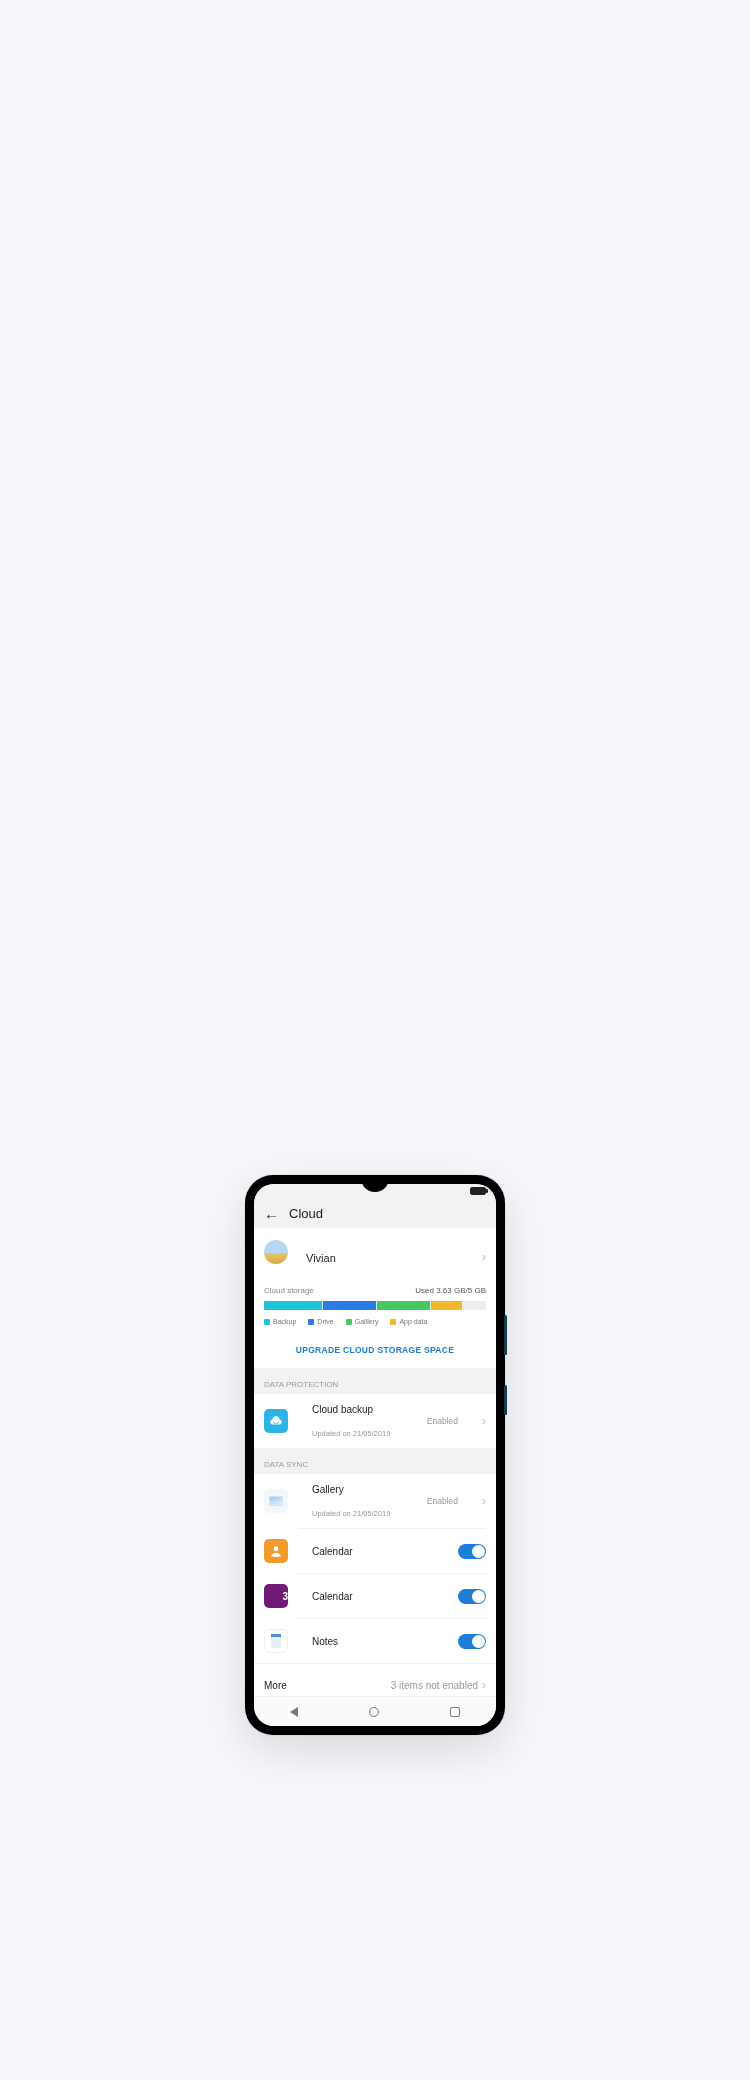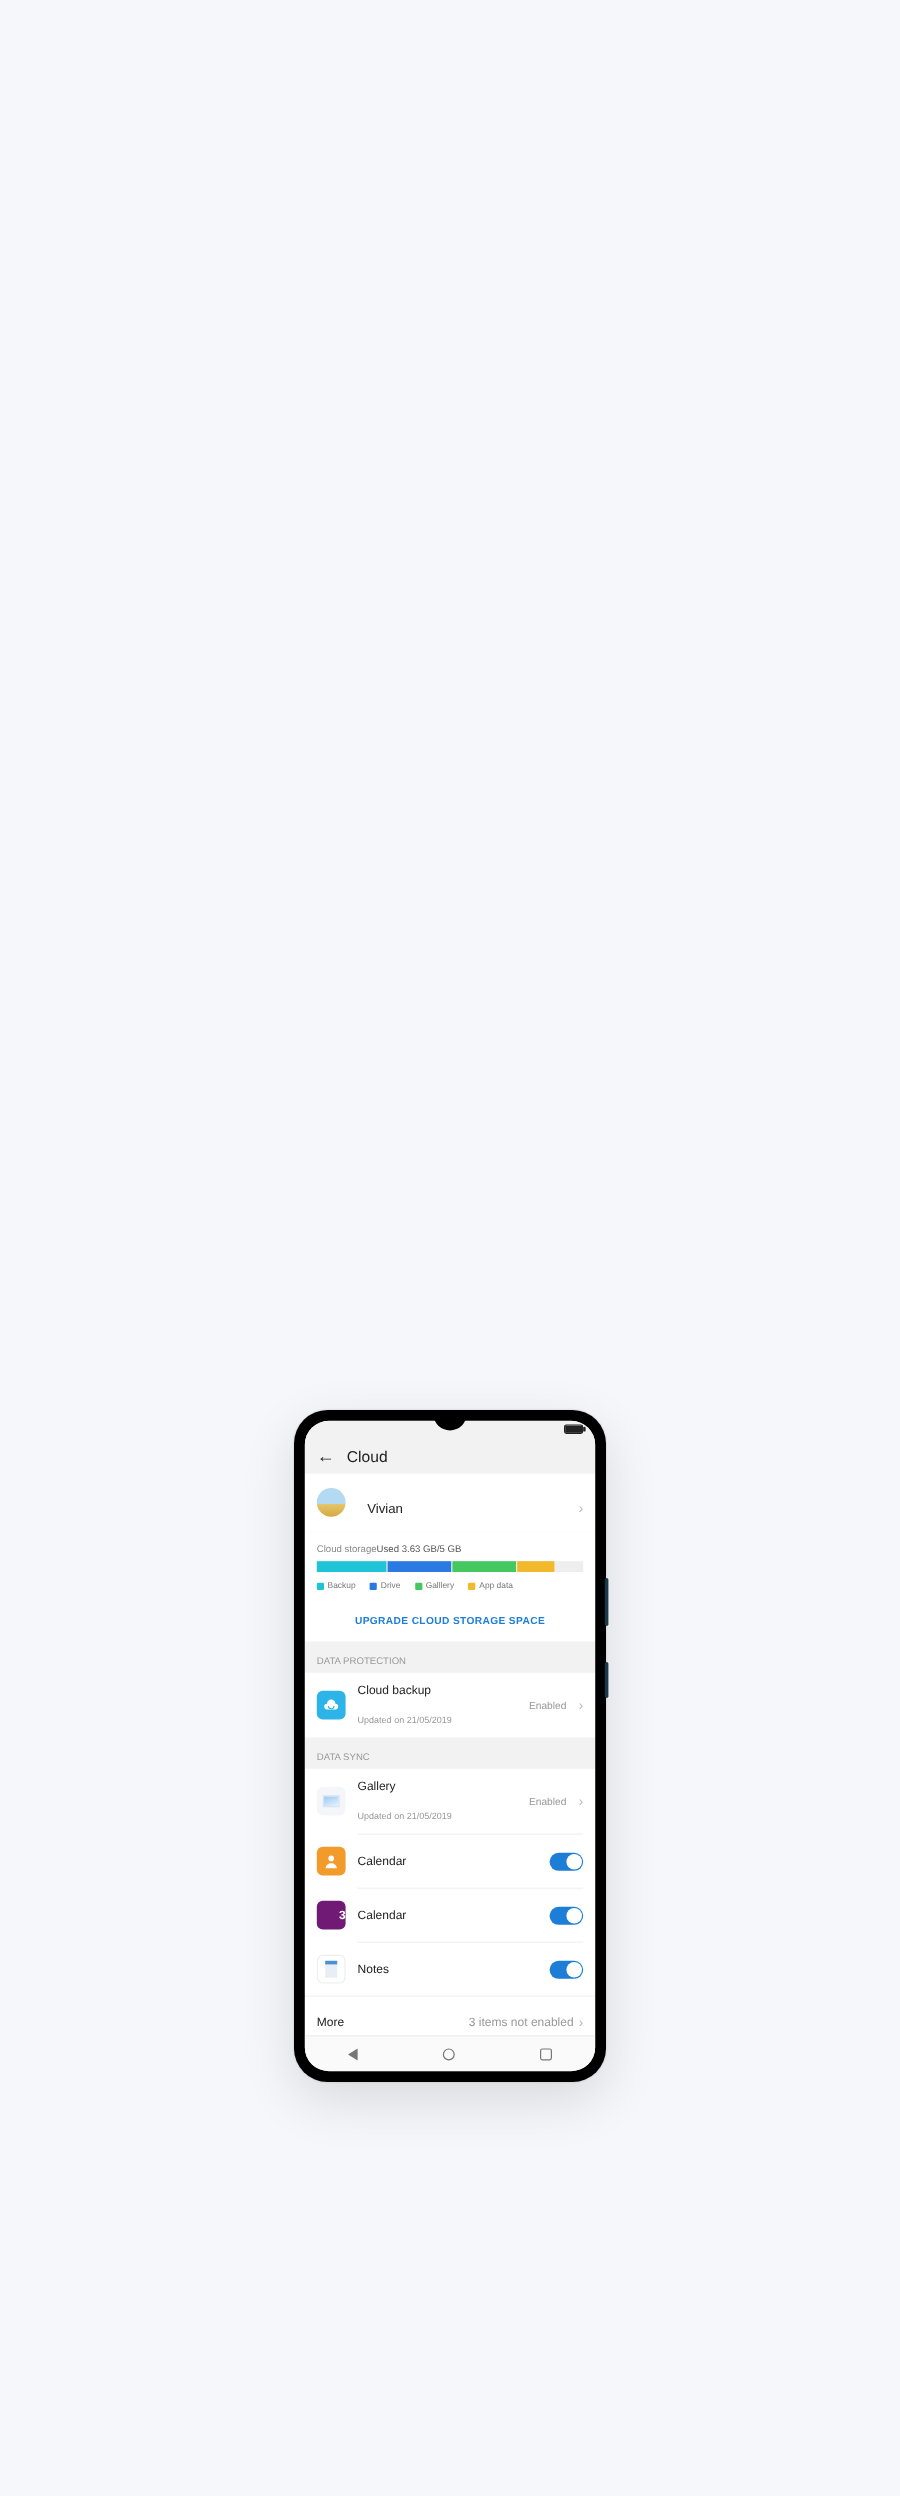--- a/index.html
+++ b/index.html
@@ -128,20 +128,21 @@
     }
     .chevron {
       color: #bbb;
       font-size: 12px;
     }
     .storage-section {
       padding: 10px 0 0 0;
     }
     .storage-head {
       display: flex;
+      justify-content: space-between;
       font-size: 8px;
       color: #888;
       margin-bottom: 6px;
     }
     .storage-head .used { color: #555; }
     .storage-bar {
       height: 9px;
       background: #eee;
       display: flex;
       margin-bottom: 8px;
@@ -184,21 +185,21 @@
     .section-header {
       background: #f2f2f2;
       padding: 12px 10px 5px;
       font-size: 8px;
       color: #999;
     }
     .row {
       display: flex;
       align-items: center;
       padding: 10px 0;
-      gap: 10px;
+      gap: 24px;
     }
     .divider {
       border-top: 1px solid #f0f0f0;
     }
     .app-icon {
       width: 24px;
       height: 24px;
       border-radius: 5px;
       display: flex;
       align-items: center;

